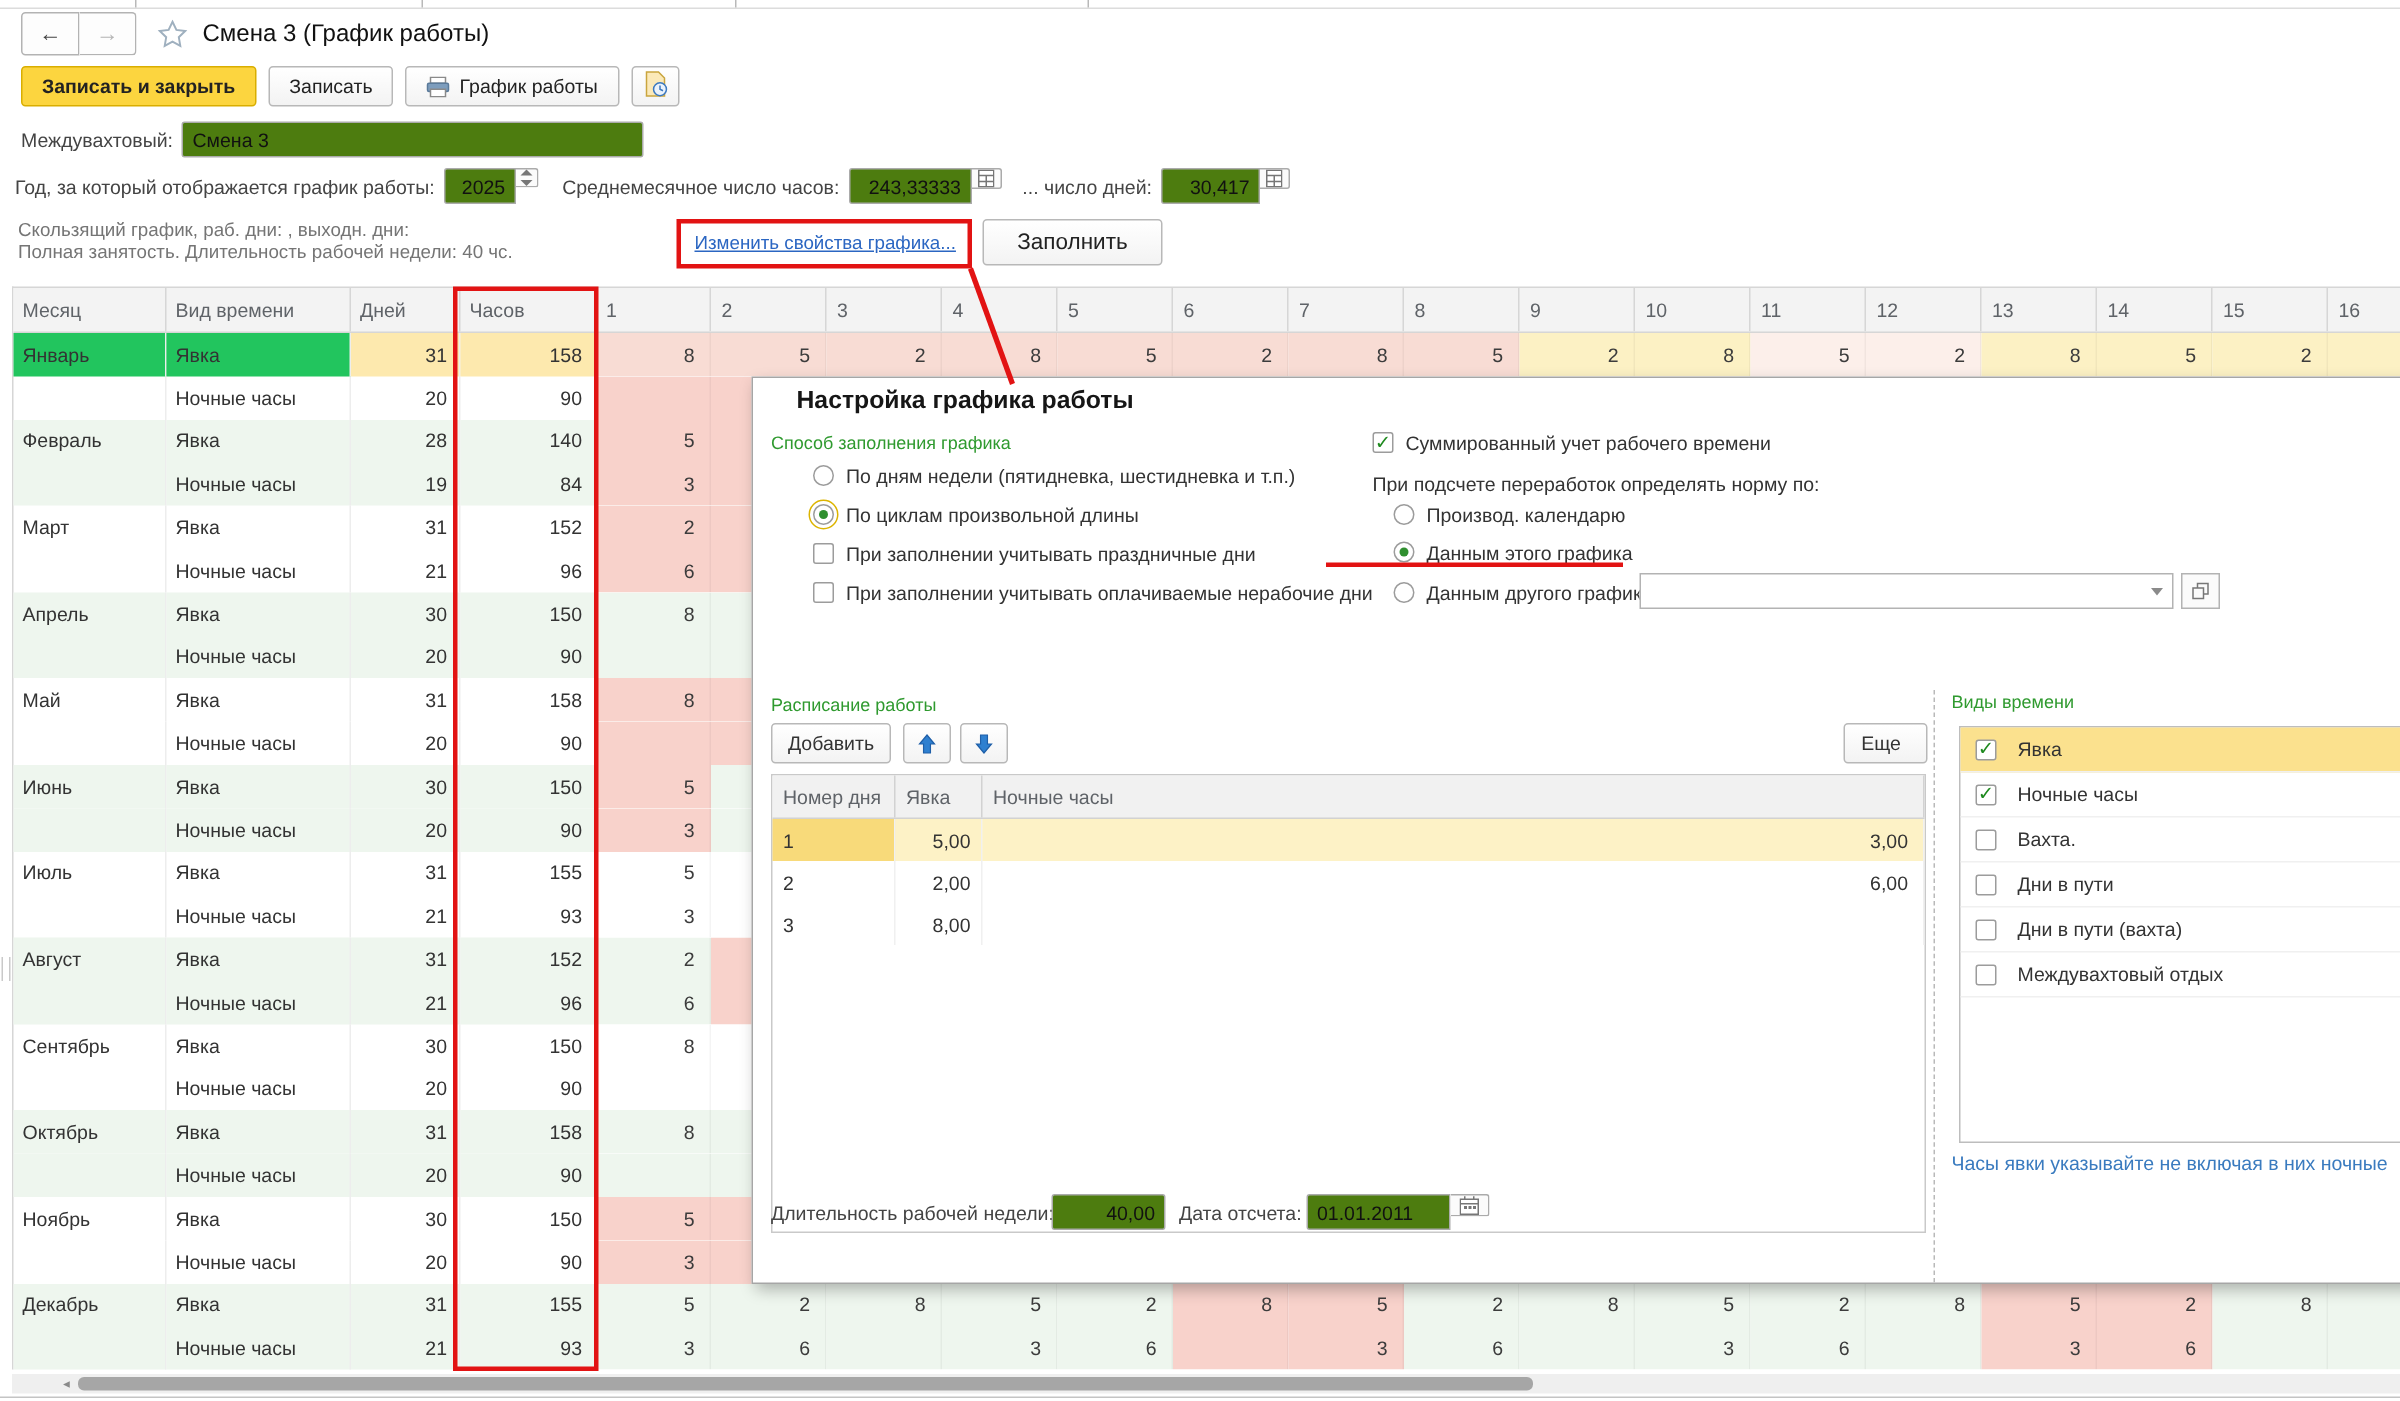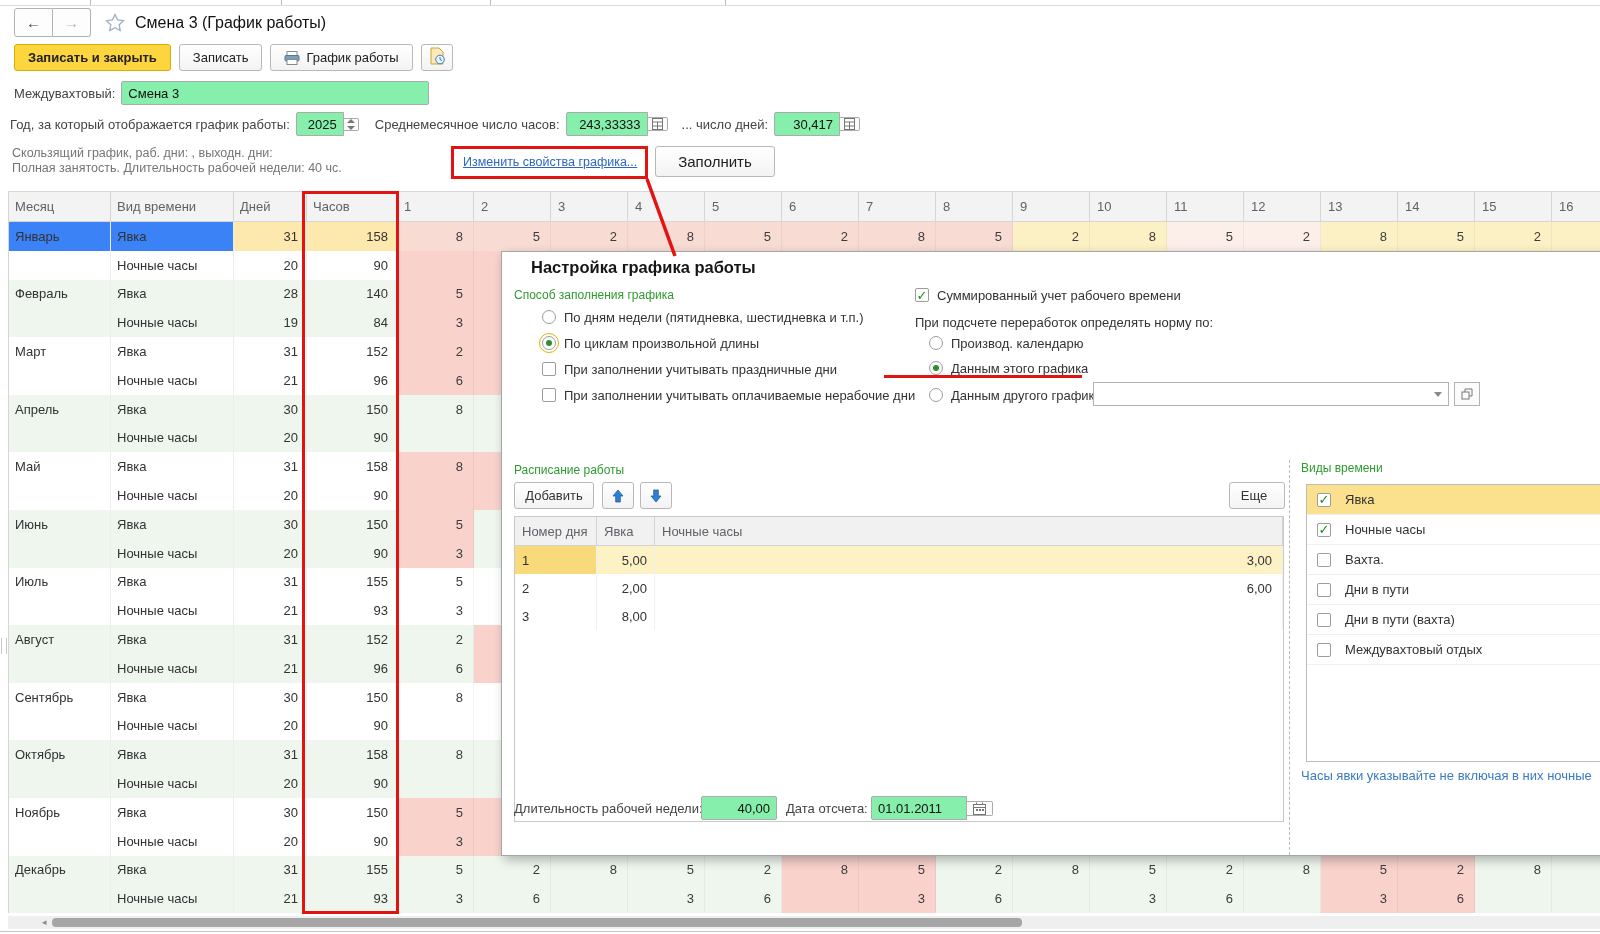--- a/index.html
+++ b/index.html
@@ -24,24 +24,24 @@
   .btn{height:27px;border:1px solid #b8b8b8;border-radius:3px;background:linear-gradient(#ffffff,#f3f3f3);
        display:inline-flex;align-items:center;justify-content:center;padding:0 13px;font-size:13px;color:#222;box-sizing:border-box;}
   .btn.primary{background:#fcd53f;border-color:#d9ae00;font-weight:bold;}
   .btn .bicon{margin-right:6px;display:flex;}
   .iconbtn{width:32px;padding:0;}
 
   
   #row-name{left:14px;top:81px;display:flex;align-items:center;}
   #row-year{left:10px;top:112px;display:flex;align-items:center;}
   .flabel{color:#444;margin-right:6px;}
-  .tfield{height:24px;border:1px solid #ababab;border-radius:2px;background:#86efac;display:flex;align-items:center;
+  .tfield{height:24px;border:1px solid #ababab;border-radius:2px;background:#4d7c0f;display:flex;align-items:center;
           box-sizing:border-box;padding:0 6px;font-size:13px;color:#111;}
   .tfield.num{justify-content:flex-end;}
-  .fgroup{display:flex;align-items:center;height:24px;box-sizing:border-box;}
+  .fgroup{display:flex;align-items:flex-start;height:24px;box-sizing:border-box;}
   .fgroup .tfield{border-radius:2px 0 0 2px;height:24px;}
   .fbtn{width:20px;border:1px solid #ababab;border-left:none;border-radius:0 2px 2px 0;background:#fbfbfb;
         display:flex;align-items:center;justify-content:center;box-sizing:border-box;}
   .spin{width:15px;border:1px solid #ababab;border-left:none;border-radius:0 2px 2px 0;background:#fbfbfb;
         display:flex;flex-direction:column;align-items:center;justify-content:center;gap:3px;box-sizing:border-box;}
   .tri-up{width:0;height:0;border-left:4px solid transparent;border-right:4px solid transparent;border-bottom:4px solid #777;}
   .tri-dn{width:0;height:0;border-left:4px solid transparent;border-right:4px solid transparent;border-top:4px solid #777;}
 
   #info{left:12px;top:146px;font-size:12.5px;color:#757575;line-height:15px;}
   #edit-link{left:463px;top:155px;font-size:12.5px;color:#2b66c2;text-decoration:underline;cursor:pointer;}
@@ -57,21 +57,21 @@
   .trow{display:flex;height:28.8px;}
   .cell{display:flex;align-items:center;box-sizing:border-box;border-right:1px solid #ededed;}
   .c-month{width:102px;padding-left:6px;}
   .c-type{width:123px;padding-left:6px;}
   .c-days{width:73px;justify-content:flex-end;padding-right:8px;}
   .c-hours{width:90px;justify-content:flex-end;padding-right:8px;}
   .dwrap{flex:1;display:flex;overflow:hidden;}
   .dcell{flex:0 0 77px;box-sizing:border-box;border-right:1px solid rgba(0,0,0,0.045);
          display:flex;align-items:center;justify-content:flex-end;padding-right:10px;color:#3c3c3c;}
   .trow.tint .cell,.trow.tint .dcell{background:#eef6ee;}
-  .trow.sel .c-month,.trow.sel .c-type{background:#3b82f6;}
+  .trow.sel .c-month,.trow.sel .c-type{background:#22c55e;}
   .trow.sel .c-days,.trow.sel .c-hours{background:#fde9ae;}
   .trow.sel .dcell{background:#fcf1c4;}
   .dcell.pink{background:#f8d2cb !important;}
   .dcell.pinksel{background:#f8dcd4 !important;}
   .dcell.pale{background:#fcefea !important;}
 
   
   #hscroll{left:8px;top:916px;width:1592px;height:13px;background:#efefef;}
   #hs-arrow{position:absolute;left:34px;top:2px;color:#8a8a8a;font-size:9px;line-height:9px;}
   #hs-thumb{position:absolute;left:44px;top:2px;width:970px;height:9px;background:#a6a6a6;border-radius:4px;}

